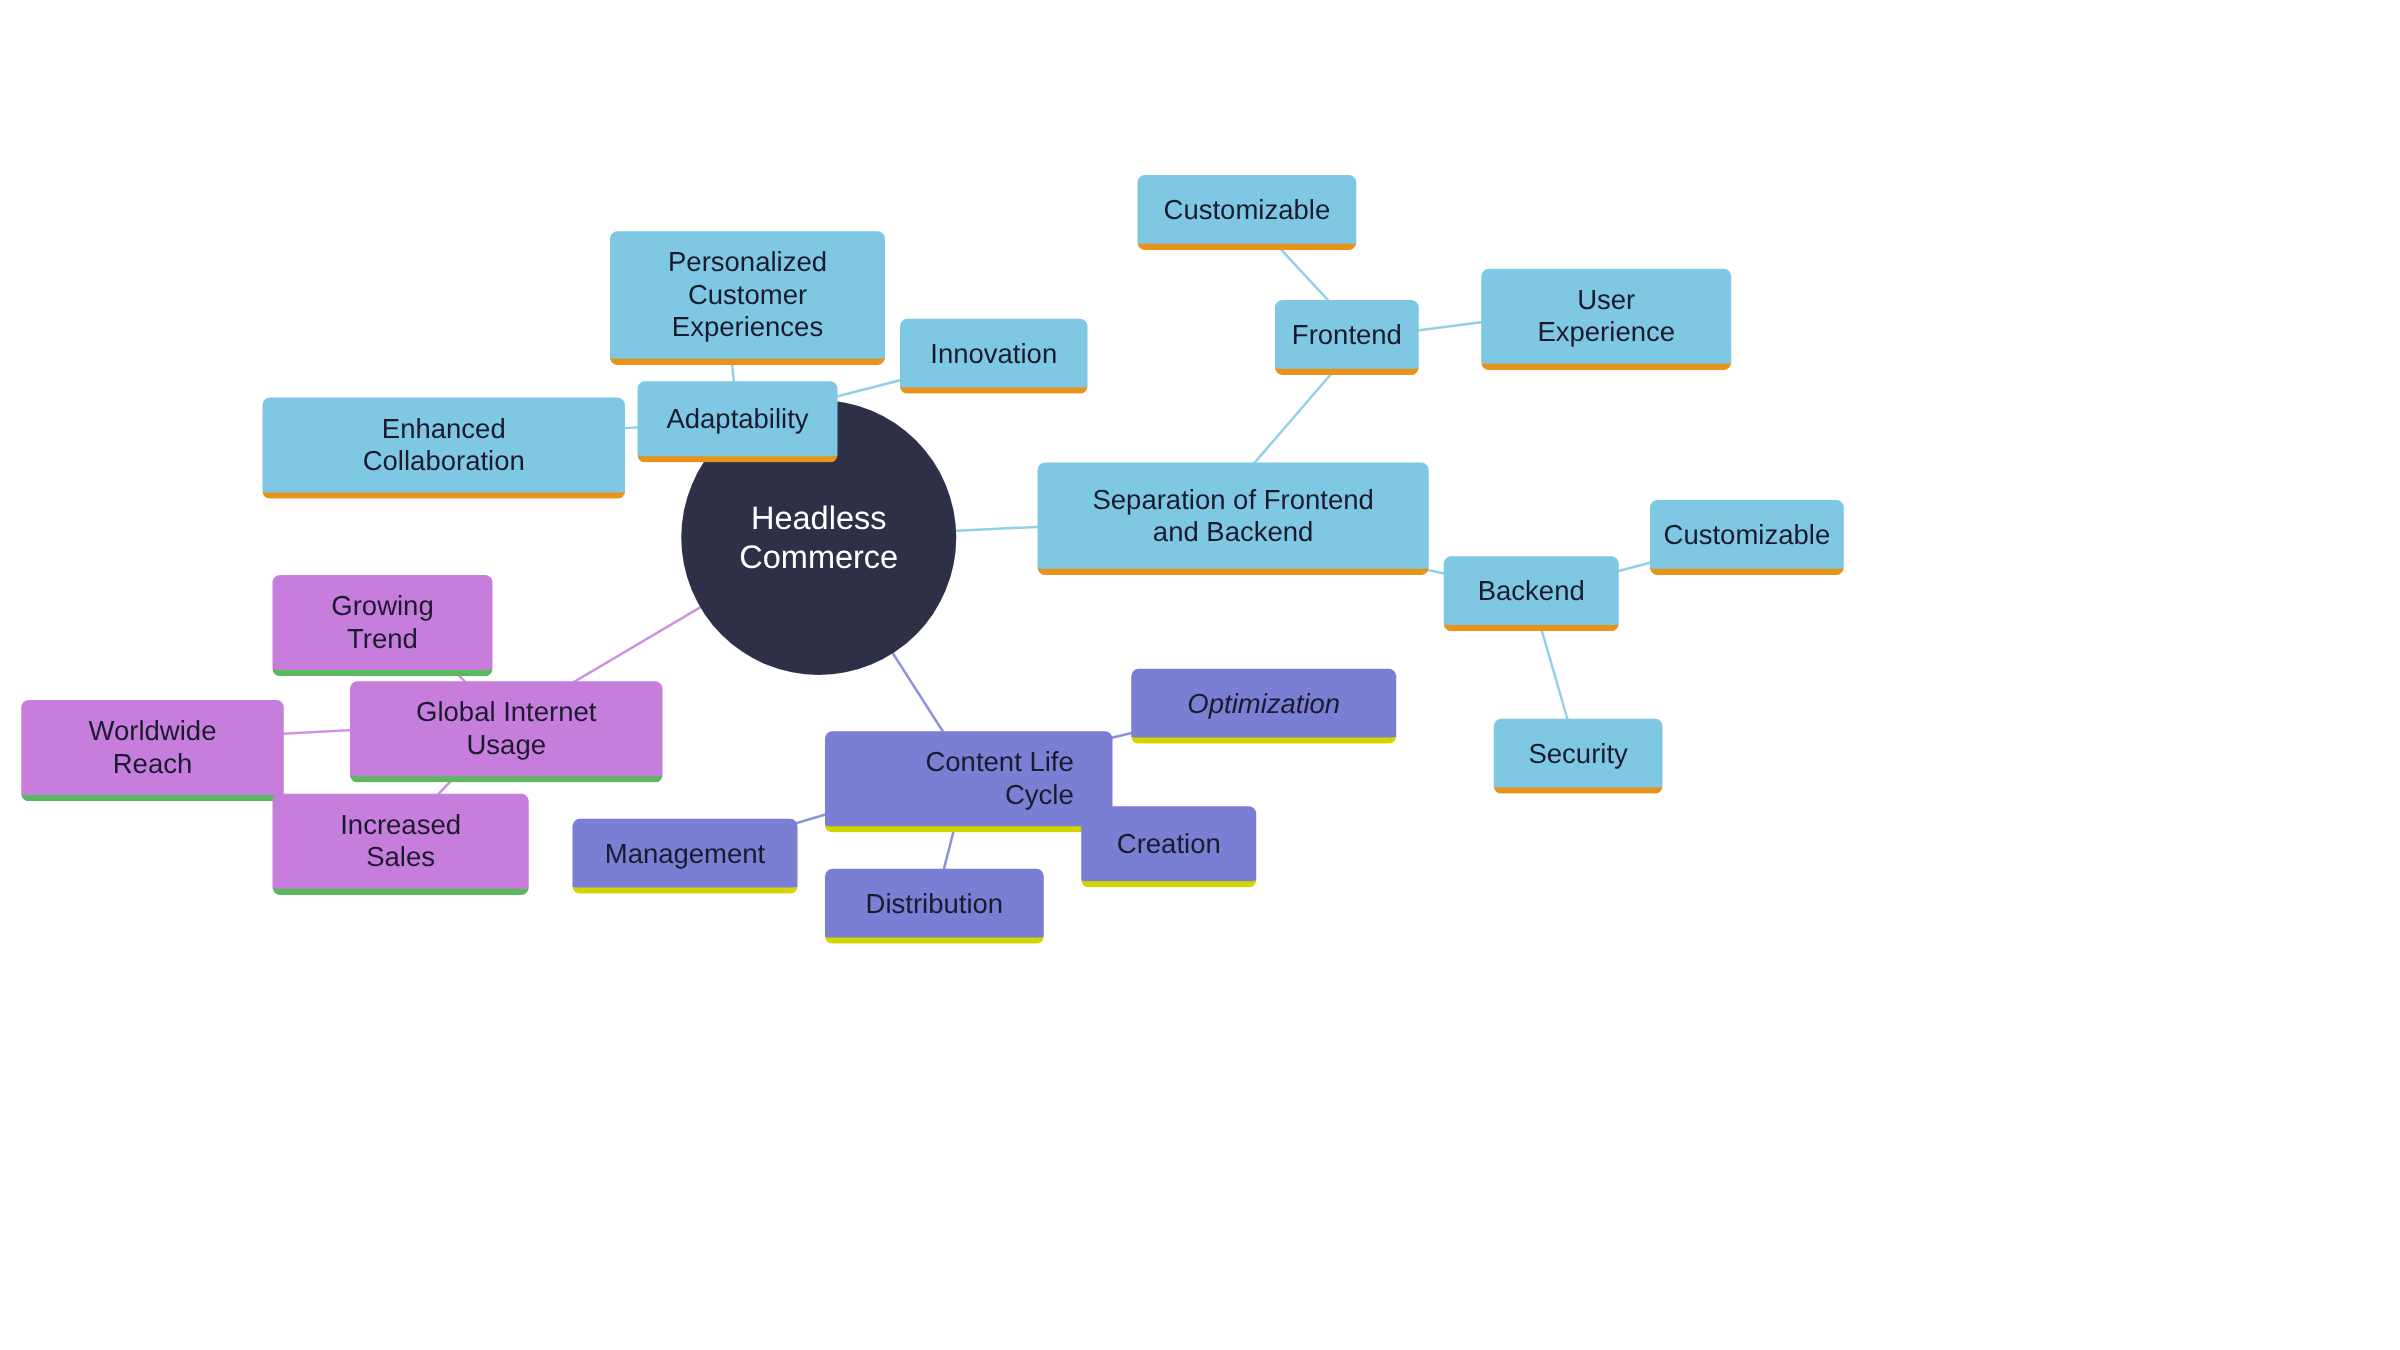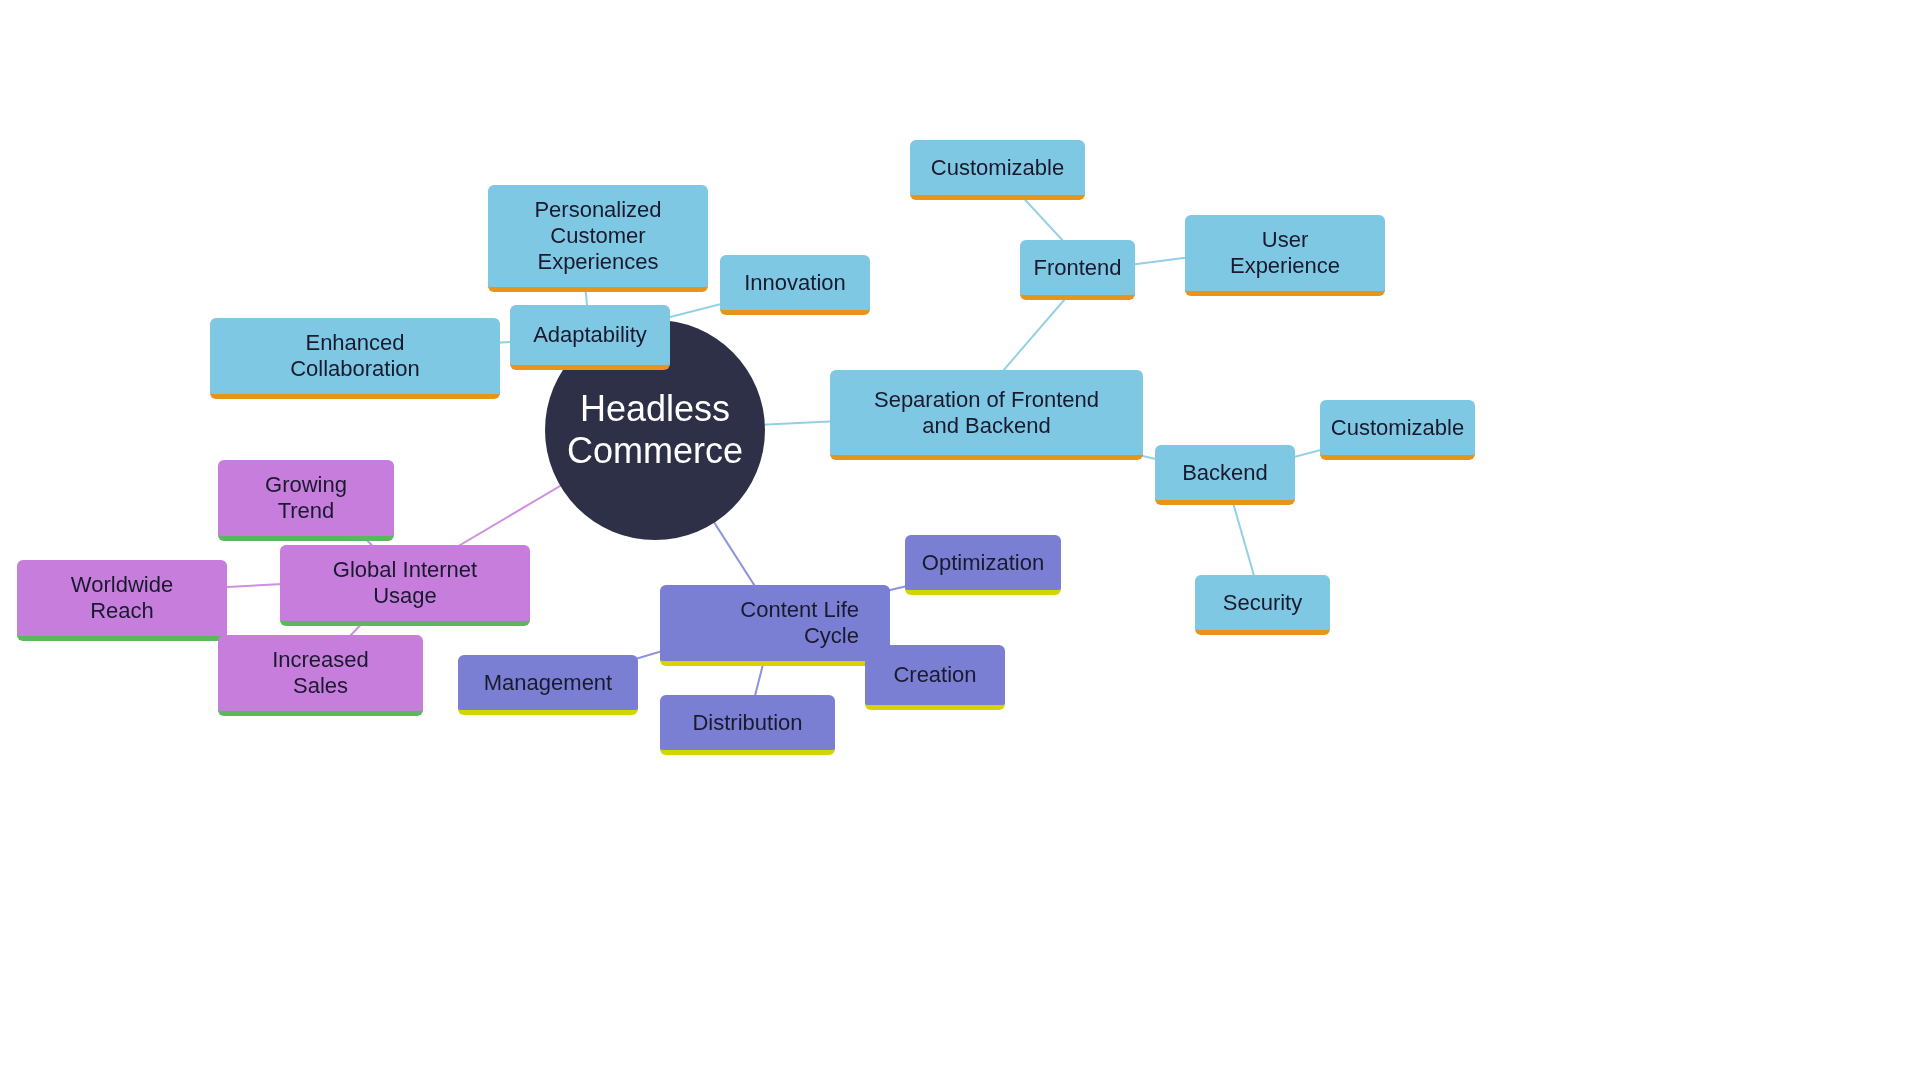--- a/index.html
+++ b/index.html
@@ -53,21 +53,21 @@
     }
     .center-node {
       position: absolute;
       border-radius: 50%;
       background: #2d3047;
       color: #ffffff;
       display: flex;
       align-items: center;
       justify-content: center;
       text-align: center;
-      font-size: 36px;
+      font-size: 26px;
       font-weight: 400;
       width: 220px;
       height: 220px;
     }
   </style>
 </head>
 <body>
 
 <div id="mind-map-container">
   <svg id="connections">
@@ -100,21 +100,21 @@
       <div class="node node-blue" style="left: 510px; top: 305px; width: 160px; min-height: 65px;">Adaptability</div>
       <div class="node node-blue" style="left: 210px; top: 318px; width: 290px; min-height: 65px;">Enhanced Collaboration</div>
       <div class="node node-purple" style="left: 218px; top: 460px; width: 176px; min-height: 65px;">Growing Trend</div>
       <div class="node node-purple" style="left: 280px; top: 545px; width: 250px; min-height: 65px;">Global Internet Usage</div>
       <div class="node node-purple" style="left: 17px; top: 560px; width: 210px; min-height: 65px;">Worldwide Reach</div>
       <div class="node node-purple" style="left: 218px; top: 635px; width: 205px; min-height: 65px;">Increased Sales</div>
       <div class="node node-indigo" style="left: 660px; top: 585px; width: 230px; min-height: 65px; text-align: right;">Content Life Cycle</div>
       <div class="node node-indigo" style="left: 458px; top: 655px; width: 180px; min-height: 60px;">Management</div>
       <div class="node node-indigo" style="left: 660px; top: 695px; width: 175px; min-height: 60px;">Distribution</div>
       <div class="node node-indigo" style="left: 865px; top: 645px; width: 140px; min-height: 65px;">Creation</div>
-      <div class="node node-indigo" style="left: 905px; top: 535px; width: 156px; min-height: 60px;">Optimization</div>
+      <div class="node node-indigo" style="left: 905px; top: 535px; width: 212px; min-height: 60px; font-style: italic;">Optimization</div>
       <div class="node node-blue" style="left: 830px; top: 370px; width: 313px; min-height: 90px;">Separation of Frontend and
 Backend</div>
       <div class="node node-blue" style="left: 1020px; top: 240px; width: 115px; min-height: 60px;">Frontend</div>
       <div class="node node-blue" style="left: 910px; top: 140px; width: 175px; min-height: 60px;">Customizable</div>
       <div class="node node-blue" style="left: 1185px; top: 215px; width: 200px; min-height: 60px;">User Experience</div>
       <div class="node node-blue" style="left: 1155px; top: 445px; width: 140px; min-height: 60px;">Backend</div>
       <div class="node node-blue" style="left: 1320px; top: 400px; width: 155px; min-height: 60px;">Customizable</div>
       <div class="node node-blue" style="left: 1195px; top: 575px; width: 135px; min-height: 60px;">Security</div>
     </div>
 </div>

